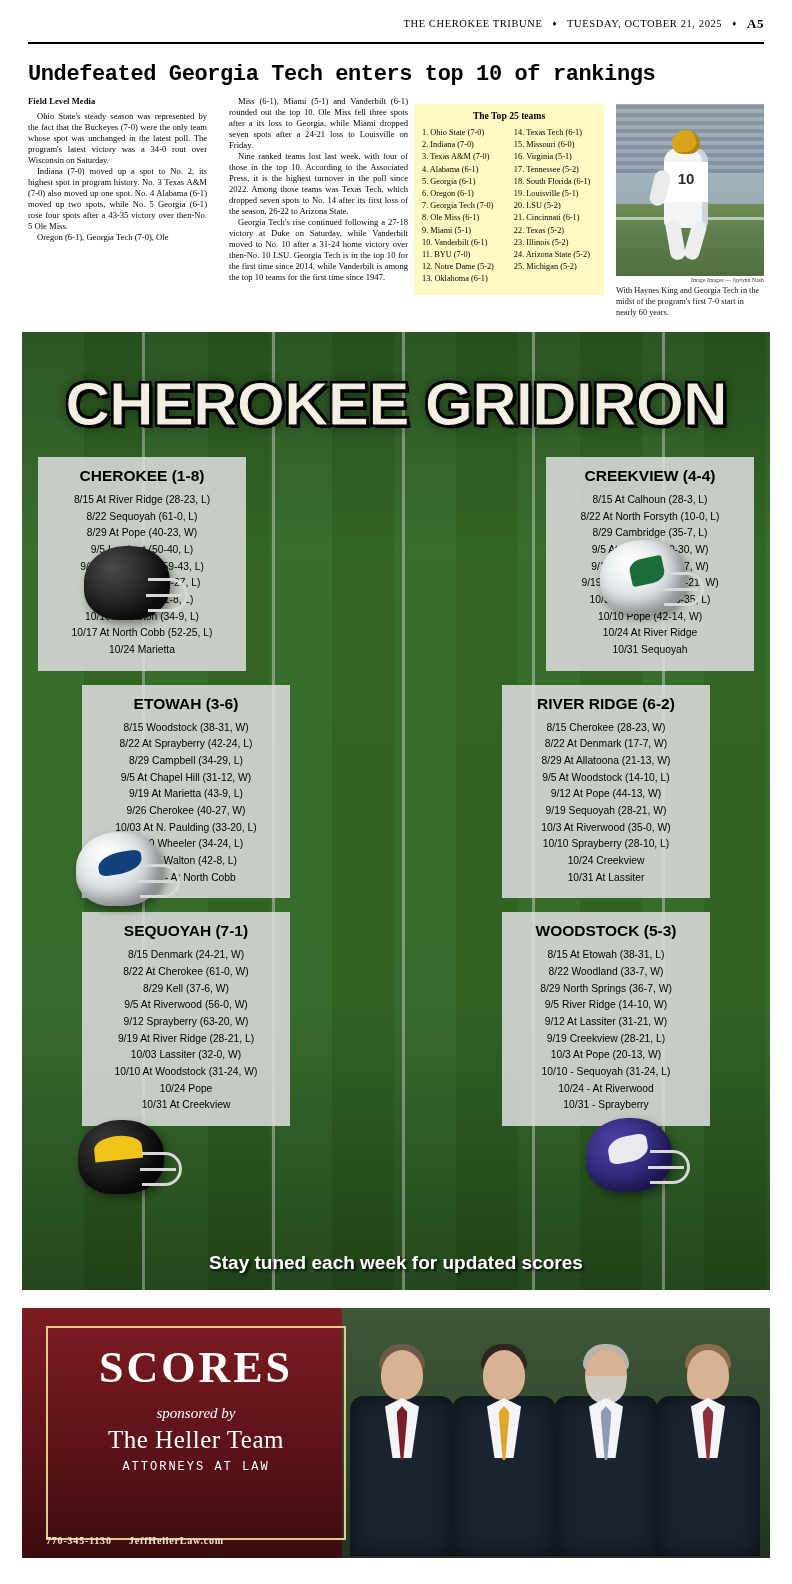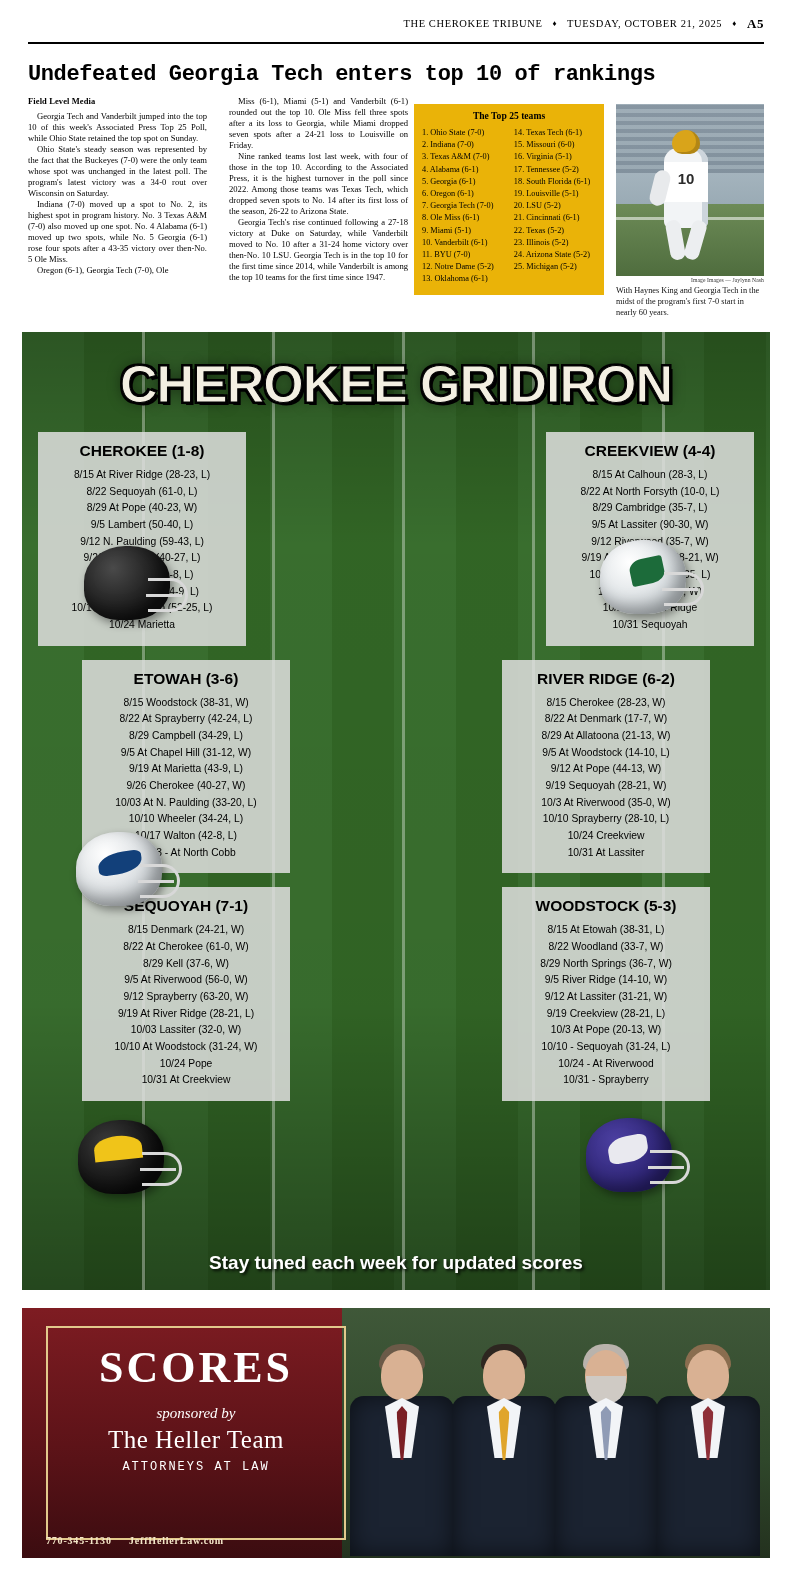--- a/index.html
+++ b/index.html
@@ -66,21 +66,21 @@
     hyphens: auto;
   }
   .col p { margin: 0; text-indent: 9px; }
   .col p.first { text-indent: 9px; }
 
   
   .top25 {
     position: absolute;
     top: 104px; left: 414px;
     width: 190px;
-    background: #eab308;
+    background: #fef9c3;
     padding: 6px 8px 10px 8px;
   }
   .top25 h3 {
     margin: 0 0 6px 0;
     text-align: center;
     font-size: 9.6px;
     font-weight: bold;
     font-family: "Liberation Serif", serif;
   }
   .top25-cols { display: flex; gap: 6px; }
@@ -150,24 +150,24 @@
       linear-gradient(rgba(0,0,0,.30), rgba(0,0,0,.10) 22%, rgba(0,0,0,.12) 70%, rgba(0,0,0,.42)),
       repeating-linear-gradient(90deg, #3f7a33 0 62px, #377029 62px 124px);
     overflow: hidden;
   }
   .gridiron .yardline {
     position: absolute; top: 0; bottom: 0; width: 3px; background: rgba(255,255,255,.35);
   }
   .poster-title {
     position: relative;
     text-align: center;
-    margin-top: 22px;
+    margin-top: 36px;
     font-family: "Liberation Sans", sans-serif;
     font-weight: bold;
-    font-size: 52px;
+    font-size: 62px;
     letter-spacing: -1px;
     color: #f3efe2;
     text-shadow:
        3px 3px 0 #000, -2px -2px 0 #000, 2px -2px 0 #000, -2px 2px 0 #000,
        0 0 14px rgba(0,0,0,.6);
     -webkit-text-stroke: 1px #000;
   }
 
   .teams {
     position: relative;
@@ -330,21 +330,20 @@
   <span class="mh-text">TUESDAY, OCTOBER 21, 2025</span>
   <span class="mh-diamond">♦</span>
   <span class="mh-page">A5</span>
 </div>
 
 <h1 class="headline">Undefeated Georgia Tech enters top 10 of rankings</h1>
 
 <div class="article">
   <div class="col">
     <div class="byline">Field Level Media</div>
-    <p class="first">Georgia Tech and Vanderbilt jumped into the top 10 of this week's Associated Press Top 25 Poll, while Ohio State retained the top spot on Sunday.</p>
     <p>Ohio State's steady season was represented by the fact that the Buckeyes (7-0) were the only team whose spot was unchanged in the latest poll. The program's latest victory was a 34-0 rout over Wisconsin on Saturday.</p>
     <p>Indiana (7-0) moved up a spot to No. 2, its highest spot in program history. No. 3 Texas A&amp;M (7-0) also moved up one spot. No. 4 Alabama (6-1) moved up two spots, while No. 5 Georgia (6-1) rose four spots after a 43-35 victory over then-No. 5 Ole Miss.</p>
     <p>Oregon (6-1), Georgia Tech (7-0), Ole</p>
   </div>
   <div class="col">
     <p>Miss (6-1), Miami (5-1) and Vanderbilt (6-1) rounded out the top 10. Ole Miss fell three spots after a its loss to Georgia, while Miami dropped seven spots after a 24-21 loss to Louisville on Friday.</p>
     <p>Nine ranked teams lost last week, with four of those in the top 10. According to the Associated Press, it is the highest turnover in the poll since 2022. Among those teams was Texas Tech, which dropped seven spots to No. 14 after its first loss of the season, 26-22 to Arizona State.</p>
     <p>Georgia Tech's rise continued following a 27-18 victory at Duke on Saturday, while Vanderbilt moved to No. 10 after a 31-24 home victory over then-No. 10 LSU. Georgia Tech is in the top 10 for the first time since 2014, while Vanderbilt is among the top 10 teams for the first time since 1947.</p>
   </div>
 </div>

